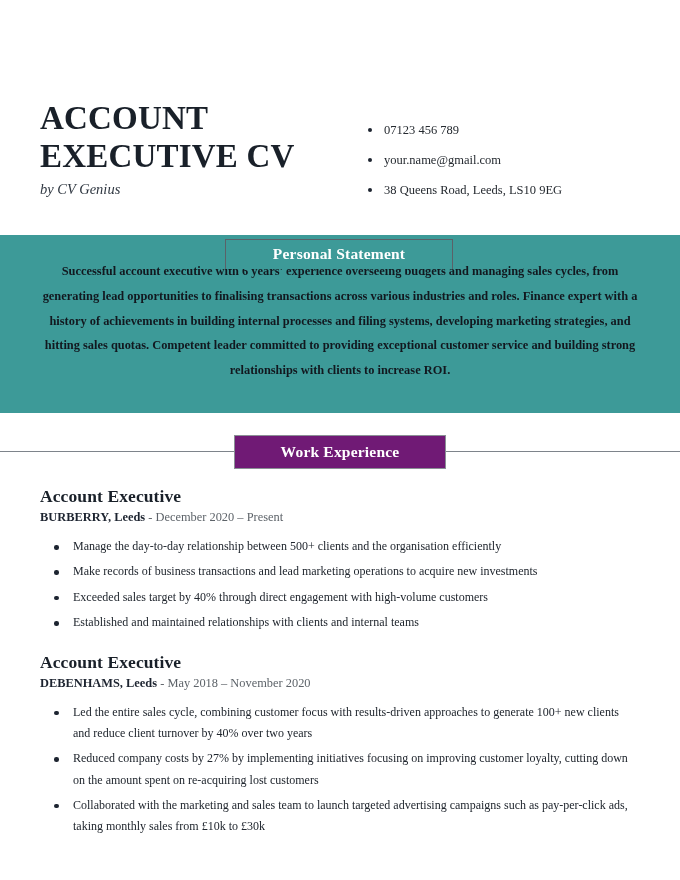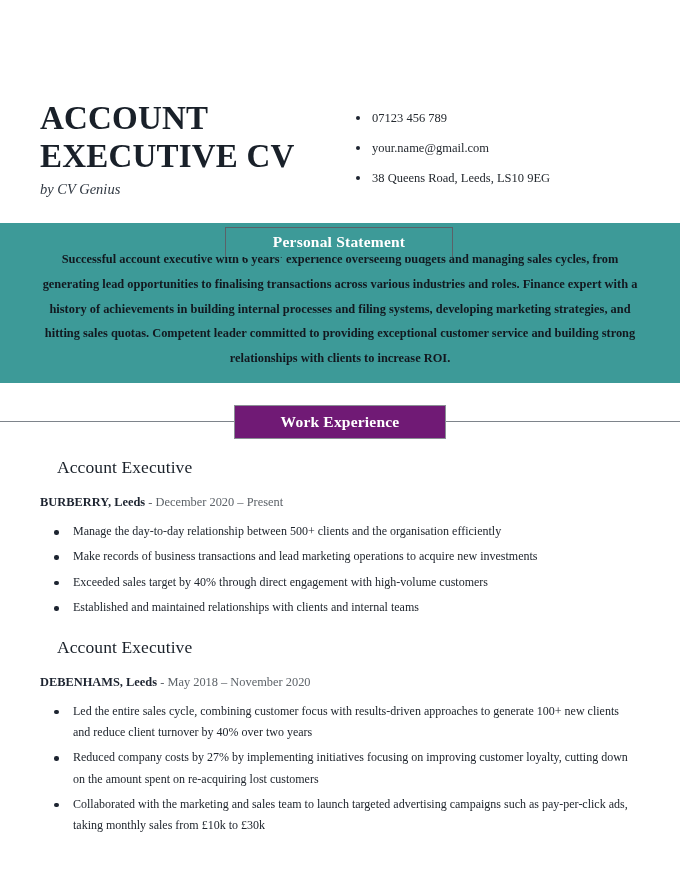--- a/index.html
+++ b/index.html
@@ -50,21 +50,21 @@
     margin-top: 6px;
     font-style: italic;
   }
 
   .header-right {
     flex: 1;
     padding-top: 8px;
   }
   .contact-list {
     list-style: none;
-    margin: 4px;
+    margin: 16px;
     padding: 0;
   }
   .contact-item {
     position: relative;
     font-size: 12.5px;
     line-height: 1;
     color: #24292f;
     padding-left: 18px;
     margin-bottom: 17.5px;
   }
@@ -100,21 +100,21 @@
     text-align: center;
     color: #ffffff;
     font-weight: bold;
     font-size: 15.5px;
     line-height: 28px;
     letter-spacing: 0.2px;
   }
   .statement-band {
     margin-top: 21px;
     background: #3d9a98;
-    padding: 24px 38px 12px 38px;
+    padding: 24px 38px 30px 38px;
     box-sizing: border-box;
     position: relative;
     z-index: 1;
   }
   .statement-text {
     margin: 0;
     text-align: center;
     font-size: 12.4px;
     line-height: 2.0;
     color: #12181f;
@@ -159,23 +159,23 @@
 
   
   .content {
     padding: 0 42px 0 40px;
   }
   .job {
     margin-top: 18px;
   }
   .job:first-child { margin-top: 16px; }
   .job-title {
-    margin: 17px;
+    margin: 0;
     font-size: 17.5px;
-    font-weight: normal;
+    font-weight: bold;
     color: #192029;
     letter-spacing: 0.1px;
   }
   .job-meta {
     margin-top: 3px;
     font-size: 12.4px;
     color: #5d6369;
   }
   .job-meta .employer {
     font-weight: bold;

